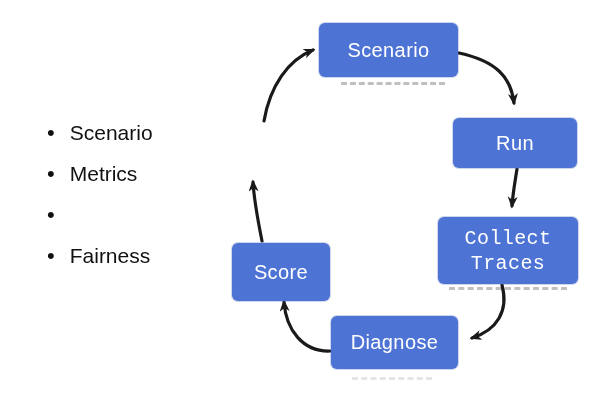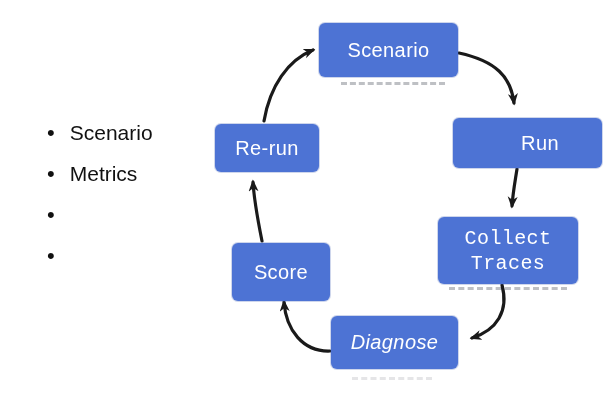--- a/index.html
+++ b/index.html
@@ -61,23 +61,23 @@
     align-items: center;
     justify-content: center;
     text-align: center;
     font-size: 20px;
     letter-spacing: 0.4px;
     white-space: pre-line;
     line-height: 1.25;
     box-shadow: 0 0 0 1px rgba(60, 90, 180, 0.25);
   }
   .node-scenario { left: 319px; top: 23px;  width: 139px; height: 54px; }
-  .node-run      { left: 453px; top: 118px; width: 124px; height: 50px; padding-left: 25px; }
+  .node-run      { left: 453px; top: 118px; width: 124px; height: 50px; }
   .node-collect  { left: 438px; top: 217px; width: 140px; height: 67px; font-family: Liberation Mono, monospace; }
-  .node-diagnose { left: 331px; top: 316px; width: 127px; height: 53px; font-style: italic; }
+  .node-diagnose { left: 331px; top: 316px; width: 127px; height: 53px; }
   .node-score    { left: 232px; top: 243px; width: 98px;  height: 58px; }
   .node-rerun    { left: 215px; top: 124px; width: 104px; height: 48px; }
 
   
   .erased {
     position: absolute;
     height: 0;
     border-top: 3px dashed rgba(40, 45, 60, 0.30);
   }
   .erased-scenario { left: 341px; top: 82px;  width: 104px; }
@@ -113,20 +113,21 @@
     </li>
     <li class="metric-item">
       <span class="bullet">•</span>
       <span>Metrics</span>
     </li>
     <li class="metric-item">
       <span class="bullet">•</span>
     </li>
     <li class="metric-item">
       <span class="bullet">•</span>
+      <span>Fairness</span>
     </li>
   </ul>
 
   <svg class="arrows-svg" viewBox="0 0 612 408" xmlns="http://www.w3.org/2000/svg" aria-hidden="true">
     <defs>
       <marker id="ah" markerWidth="14" markerHeight="12" refX="9.5" refY="5" orient="auto" markerUnits="userSpaceOnUse">
         <path d="M0,0 L12,5 L0,10 L3.5,5 Z" fill="#1a1a1a"></path>
       </marker>
     </defs>
     <path class="arrow-path" d="M 459,53 C 496,61 511,77 514,103" marker-end="url(#ah)"></path>
@@ -136,19 +137,18 @@
     <path class="arrow-path" d="M 262,241 C 258,221 254,200 253,182" marker-end="url(#ah)"></path>
     <path class="arrow-path" d="M 264,121 C 270,86 288,60 313,50" marker-end="url(#ah)"></path>
   </svg>
 
   <div class="node node-scenario">Scenario</div>
   <div class="node node-run">Run</div>
   <div class="node node-collect">Collect
 Traces</div>
   <div class="node node-diagnose">Diagnose</div>
   <div class="node node-score">Score</div>
-  <div class="node node-rerun">Re-run</div>
 
   <div class="erased erased-scenario"></div>
   <div class="erased erased-collect"></div>
   <div class="erased erased-diagnose"></div>
 
 </div>
 
 </body></html>

